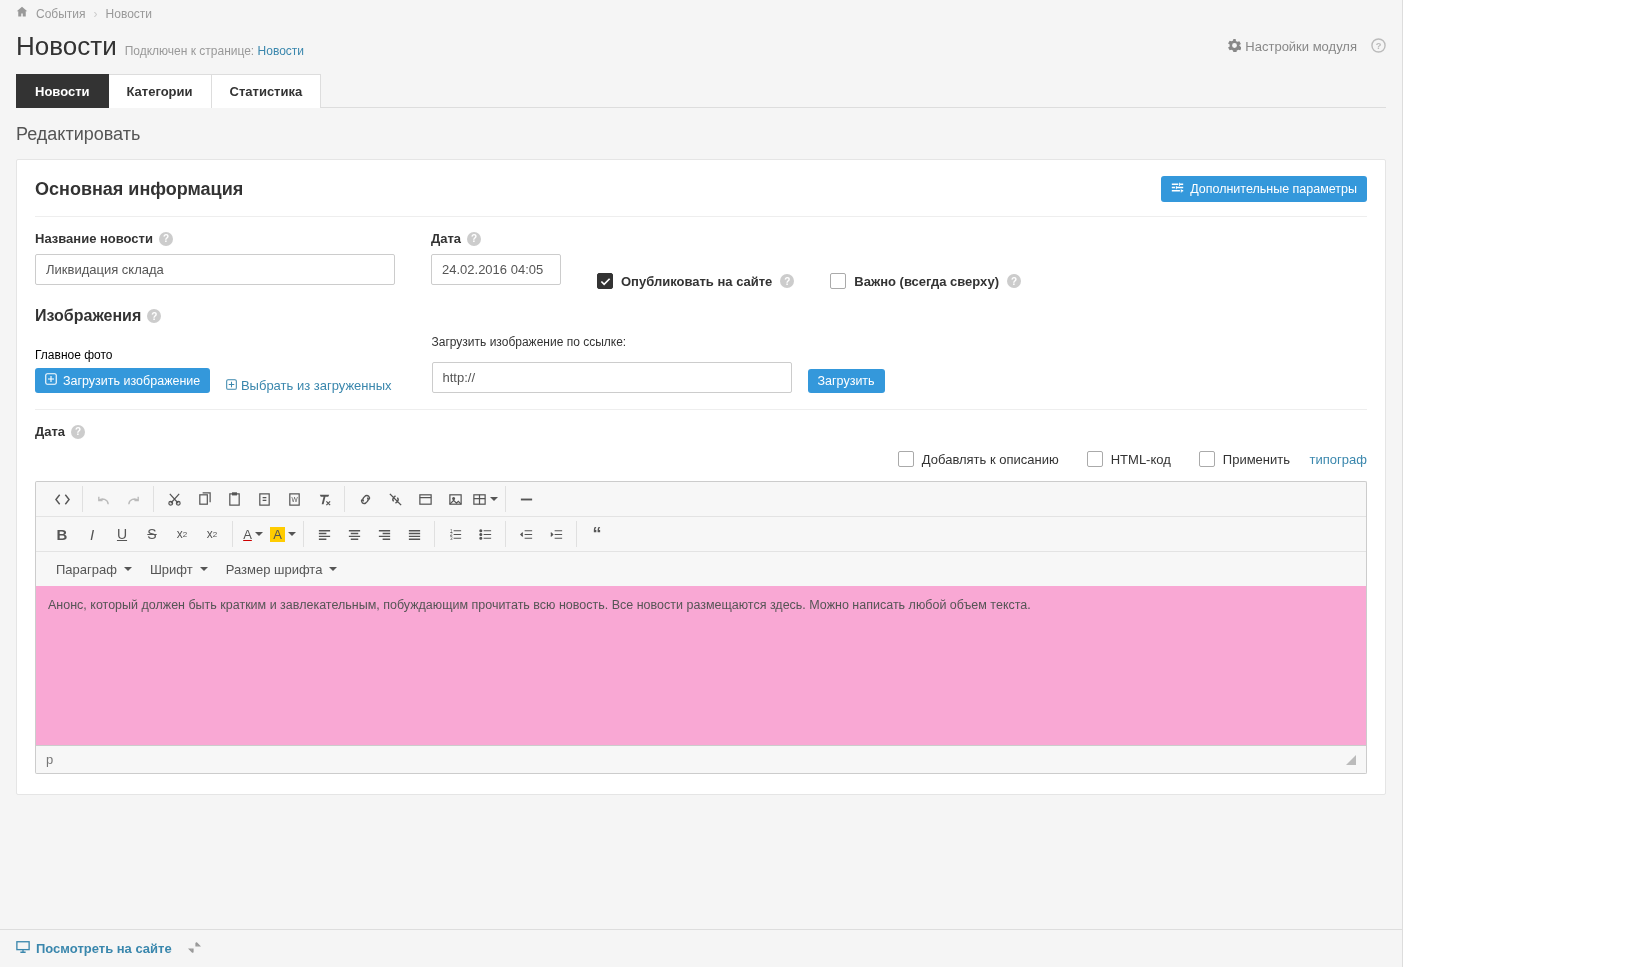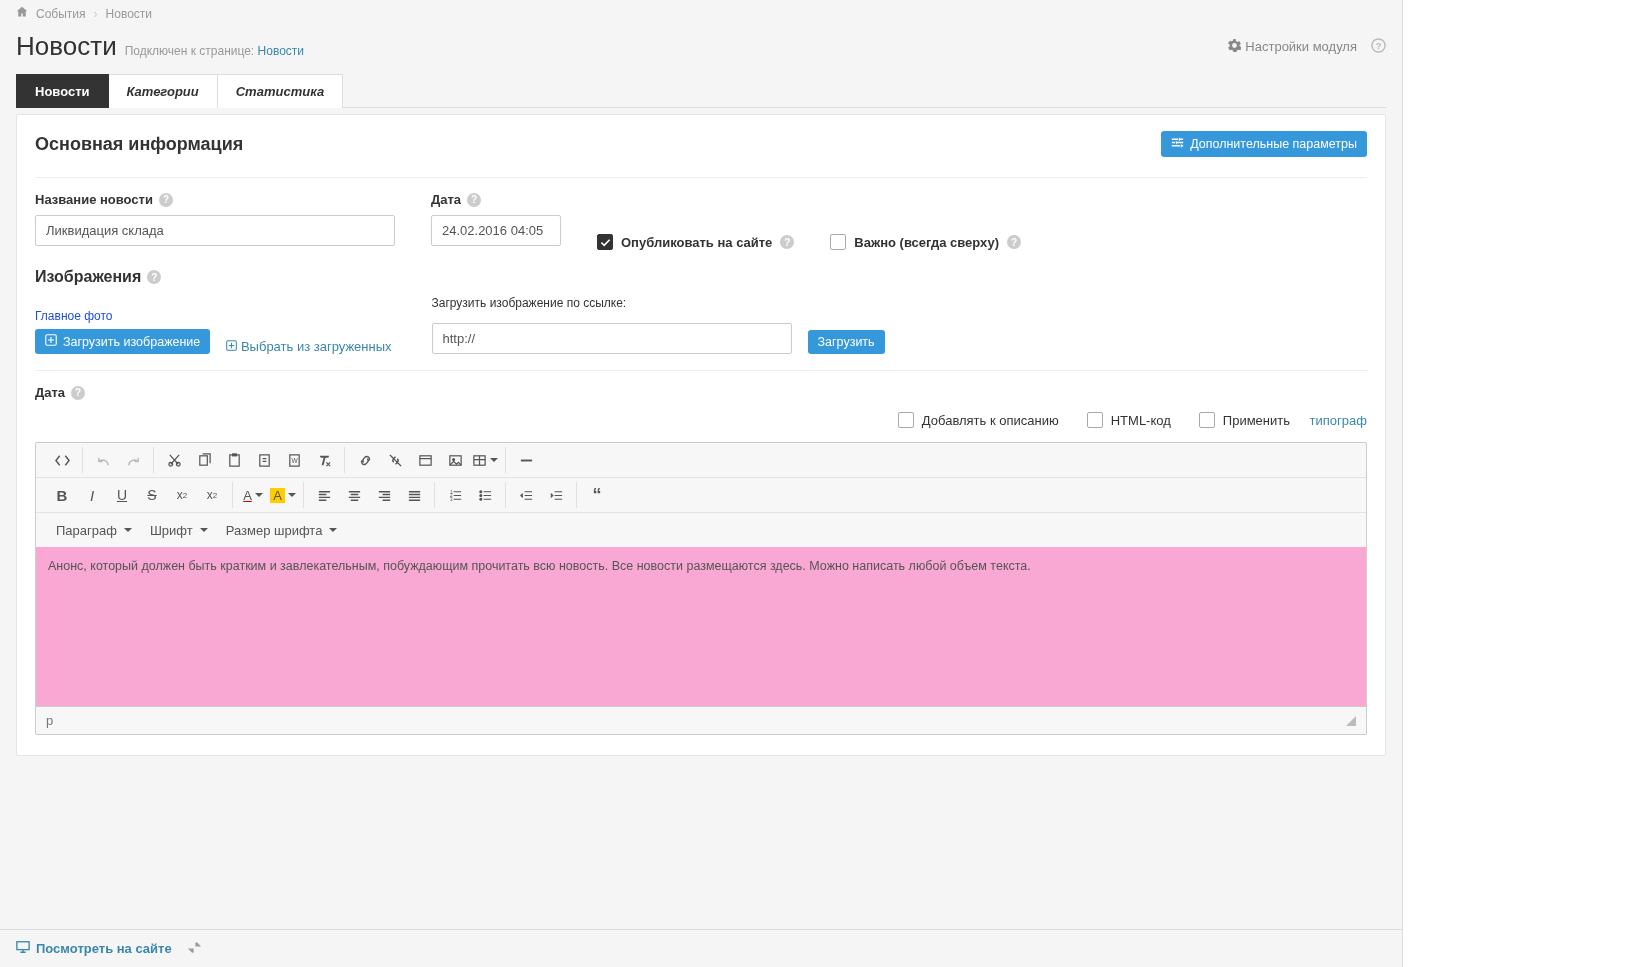--- a/index.html
+++ b/index.html
@@ -49,39 +49,39 @@
   padding: 9px 18px;
   font-size: 13px;
   font-weight: bold;
   color: #333;
   cursor: pointer;
   border: 1px solid #ddd;
   border-bottom: none;
   background: #fff;
   margin-bottom: -1px;
 }
-.tab + .tab { border-left: none; font-style: italic; }
+.tab + .tab { border-left: none; }
 .tab.active { background: #333; color: #fff; border-color: #333; }
 .section-title-row {
   padding: 16px 0 8px;
 }
 .section-title { font-size: 18px; color: #555; font-weight: 400; }
 .card {
   background: #fff;
   border: 1px solid #e5e5e5;
   border-radius: 2px;
   margin-top: 6px;
   padding: 16px 18px 20px;
   position: relative;
 }
 .card-header {
   display: flex;
   justify-content: space-between;
   align-items: center;
-  padding-bottom: 20px;
+  padding-bottom: 14px;
   border-bottom: 1px solid #eee;
   margin-bottom: 14px;
 }
 .card-header h2 { font-size: 18px; font-weight: bold; color: #333; }
 .btn {
   display: inline-flex;
   align-items: center;
   gap: 6px;
   padding: 6px 12px;
   font-size: 13px;
@@ -110,21 +110,21 @@
   color: #555;
   background: #fff;
 }
 .checkbox-row { display: flex; align-items: center; gap: 8px; }
 .checkbox {
   width: 16px; height: 16px; border: 1px solid #aaa; background: #fff;
   display: inline-flex; align-items: center; justify-content: center;
   cursor: pointer; border-radius: 2px;
 }
 .checkbox.checked { background: #333; border-color: #333; color: #fff; }
-.subtle { color: #1d4ed8; font-size: 12px; }
+.subtle { color: #000000; font-size: 12px; }
 .link { color: #3a87ad; cursor: pointer; text-decoration: none; }
 .img-row {
   display: flex;
   align-items: flex-end;
   gap: 16px;
   margin-bottom: 16px;
 }
 .img-upload-col { display: flex; flex-direction: column; gap: 6px; }
 .hr { border-top: 1px solid #eee; margin: 16px 0 14px; }
 .editor-toolbar {
@@ -266,20 +266,23 @@
         </span>
       </div>
     </div>
 
     <div class="tabs">
       <div class="tab active">Новости</div>
       <div class="tab">Категории</div>
       <div class="tab">Статистика</div>
     </div>
 
+    <div class="section-title-row">
+      <div class="section-title">Редактировать</div>
+    </div>
 
     <div class="card">
       <div class="card-header">
         <h2>Основная информация</h2>
         <button class="btn small">
           <span>
             <svg width="13" height="13" viewBox="0 0 16 16" fill="#fff">
                 <path d="M1 3h8v2H1zM11 3h4v2h-4zM10 2v4h1V2zM1 7h4v2H1zM7 7h8v2H7zM6 6v4h1V6zM1 11h10v2H1zM13 11h2v2h-2zM12 10v4h1v-4z"></path>
               </svg>
           </span>

